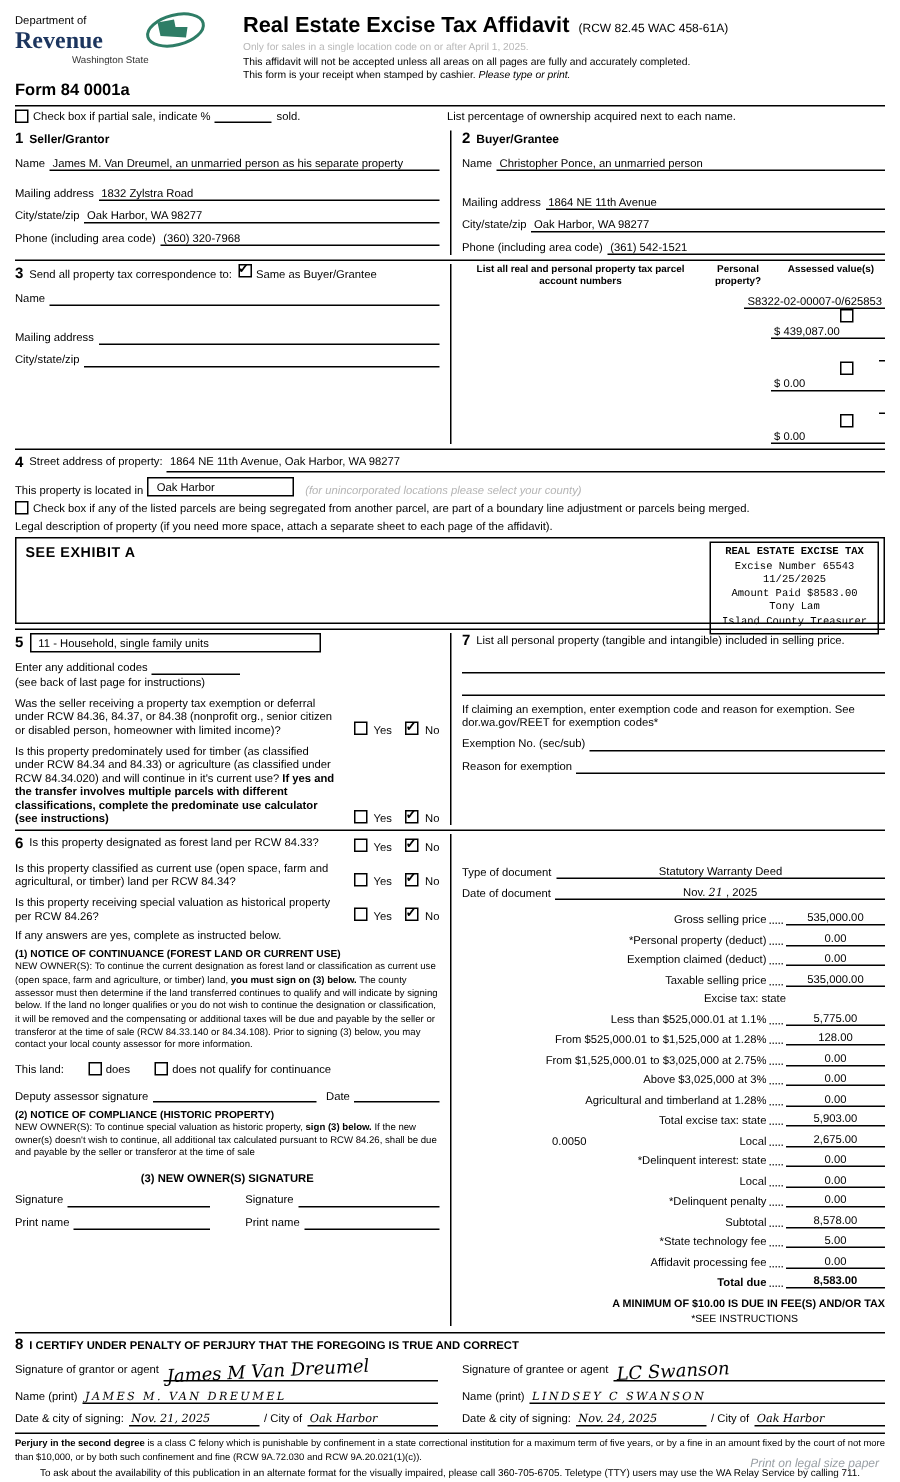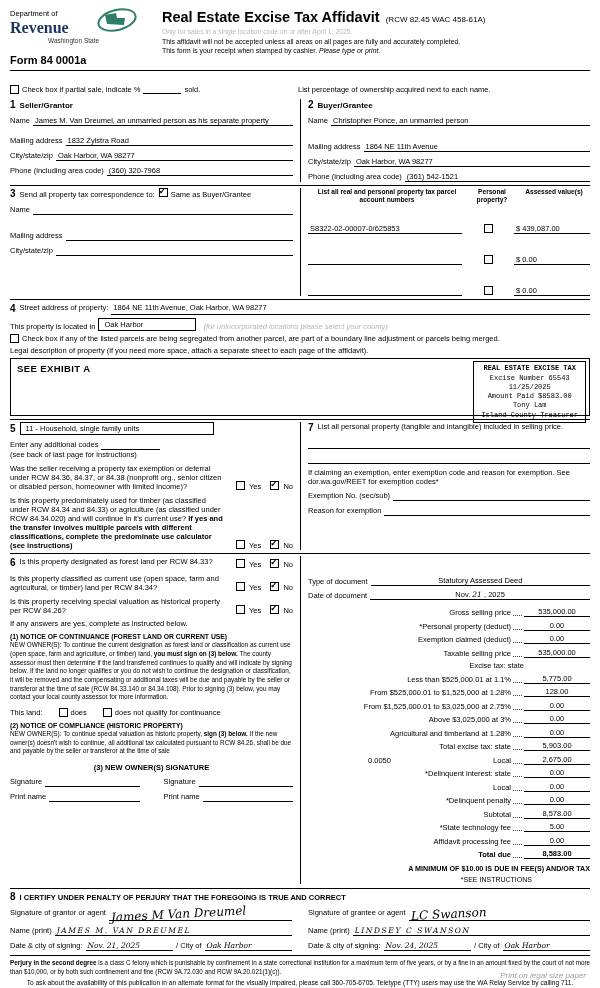--- a/index.html
+++ b/index.html
@@ -22,21 +22,21 @@
   .title{font-size:14.5px;font-weight:bold;}
   .titlecode{font-size:8px;font-weight:normal;margin-left:4px;}
   .hnote1{color:#b8b8b8;font-size:6.8px;margin-top:2px;}
   .hnote{font-size:6.9px;margin-top:1px;}
 
   
   .cb{display:inline-block;width:7px;height:7px;border:1px solid #000;vertical-align:-1px;position:relative;flex:none;background:#fff;}
   .cb.checked::before{content:"✓";position:absolute;left:-1px;top:-3px;font-size:9px;font-weight:bold;}
 
   
-  .partialrow{display:flex;align-items:flex-end;margin:14px 0 2px;}
+  .partialrow{display:flex;align-items:flex-end;margin:2px 0 2px;}
   .partialrow .cb{margin-right:3px;}
   .shortline{width:38px;border-bottom:1px solid #000;height:8px;margin:0 3px;}
   .pspacer{flex:1;}
   .ownnote{width:292px;padding-left:7px;}
 
   
   .band{display:flex;padding-top:2px;margin-top:3px;}
   .band.line{border-top:1px solid #000;}
   .half{width:50%;box-sizing:border-box;}
   .halfL{padding-right:7px;}
@@ -50,21 +50,21 @@
   .flabel{white-space:nowrap;margin-right:3px;}
   .fv{flex:1;border-bottom:1px solid #000;min-height:9px;padding:0 2px;}
   .mt16{margin-top:16px;}
   .mt10{margin-top:10px;}
 
   
   .phead{display:flex;font-weight:bold;font-size:6.6px;text-align:center;line-height:1.15;}
   .ph1{flex:1;}
   .ph2{width:52px;}
   .ph3{width:72px;}
-  .prow{display:flex;align-items:flex-end;margin-top:21px;}
+  .prow{display:flex;align-items:flex-end;margin-top:5px;flex-direction:column;}
   .pparcel{flex:1;border-bottom:1px solid #000;min-height:9px;padding:0 2px;}
   .ppp{width:52px;text-align:center;}
   .pval{width:72px;border-bottom:1px solid #000;min-height:9px;padding:0 2px;}
 
   
   .s4{border-top:1px solid #000;margin-top:3px;padding-top:2px;}
   .inlinebox{display:inline-block;border:1px solid #000;padding:1px 5px;min-width:86px;margin:0 3px;}
   .graynote{color:#b5b5b5;font-style:italic;margin-left:4px;}
   .s4line{display:flex;align-items:flex-end;margin-top:3px;}
   .s4line .cb{margin-right:3px;}
@@ -375,20 +375,26 @@
       <div class="small6">
         <span>NEW OWNER(S): To continue the current designation as forest land or classification as current use (open space, farm and agriculture, or timber) land, </span><b>you must sign on (3) below.</b><span> The county assessor must then determine if the land transferred continues to qualify and will indicate by signing below. If the land no longer qualifies or you do not wish to continue the designation or classification, it will be removed and the compensating or additional taxes will be due and payable by the seller or transferor at the time of sale (RCW 84.33.140 or 84.34.108). Prior to signing (3) below, you may contact your local county assessor for more information.</span>
       </div>
       <div class="landrow">
         <span>This land:</span>
         <span class="cb"></span>
         <span>does</span>
         <span class="cb"></span>
         <span style="max-width:118px;">does not qualify for continuance</span>
       </div>
+      <div class="deprow">
+        <span class="flabel">Deputy assessor signature</span>
+        <span class="fv" style="flex:2;"></span>
+        <span class="flabel" style="margin-left:6px;">Date</span>
+        <span class="fv" style="flex:1;"></span>
+      </div>
       <div class="ntitle">(2) NOTICE OF COMPLIANCE (HISTORIC PROPERTY)</div>
       <div class="small6">
         <span>NEW OWNER(S): To continue special valuation as historic property, </span><b>sign (3) below.</b><span> If the new owner(s) doesn't wish to continue, all additional tax calculated pursuant to RCW 84.26, shall be due and payable by the seller or transferor at the time of sale</span>
       </div>
       <div class="n3title">(3) NEW OWNER(S) SIGNATURE</div>
       <div class="dualrow">
         <div class="fline">
           <span class="flabel">Signature</span>
           <span class="fv"></span>
         </div>
@@ -405,21 +411,21 @@
         <div class="fline">
           <span class="flabel">Print name</span>
           <span class="fv"></span>
         </div>
       </div>
     </div>
 
     <div class="half halfR taxpanel">
       <div class="docline">
         <span class="flabel">Type of document</span>
-        <span class="docval">Statutory Assessed Deed</span>
+        <span class="docval">Statutory Warranty Deed</span>
       </div>
       <div class="docline">
         <span class="flabel">Date of document</span>
         <span class="docval">
           <span>Nov.</span>
           <span class="hw">21</span>
           <span>, 2025</span>
         </span>
       </div>
 

